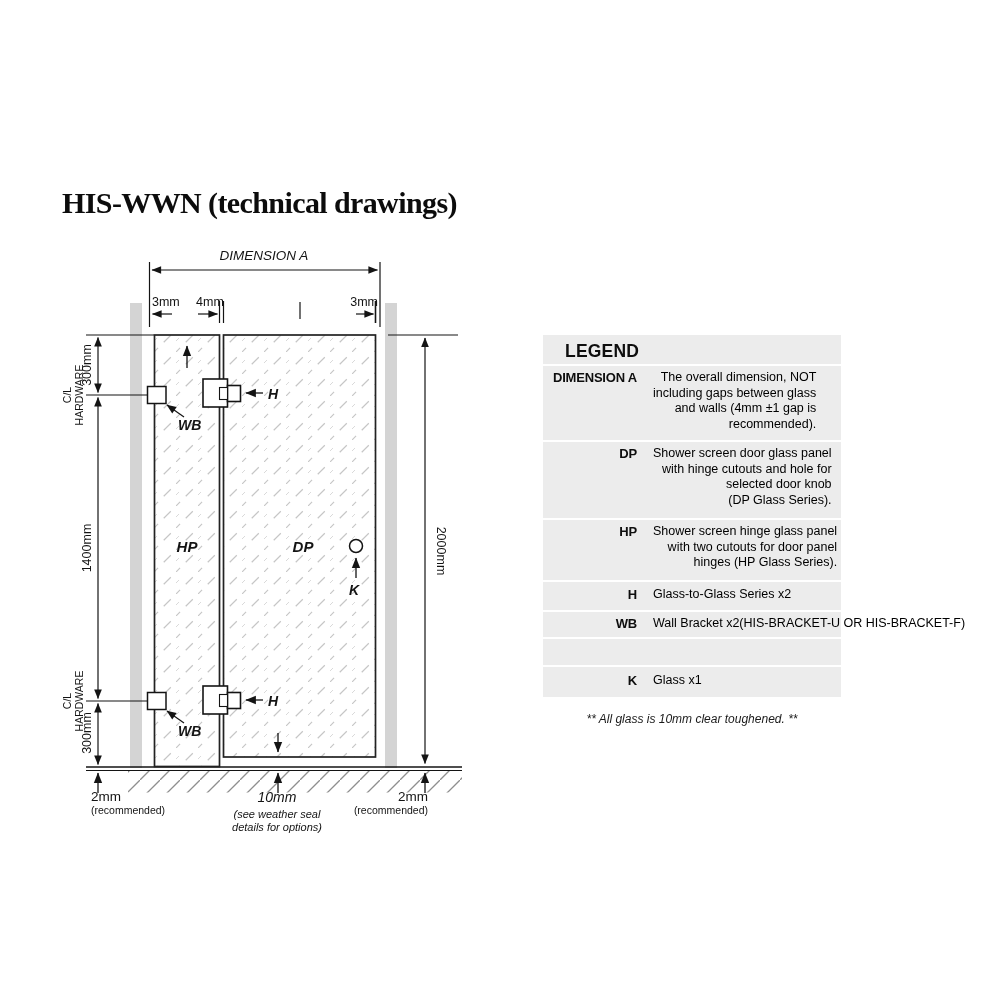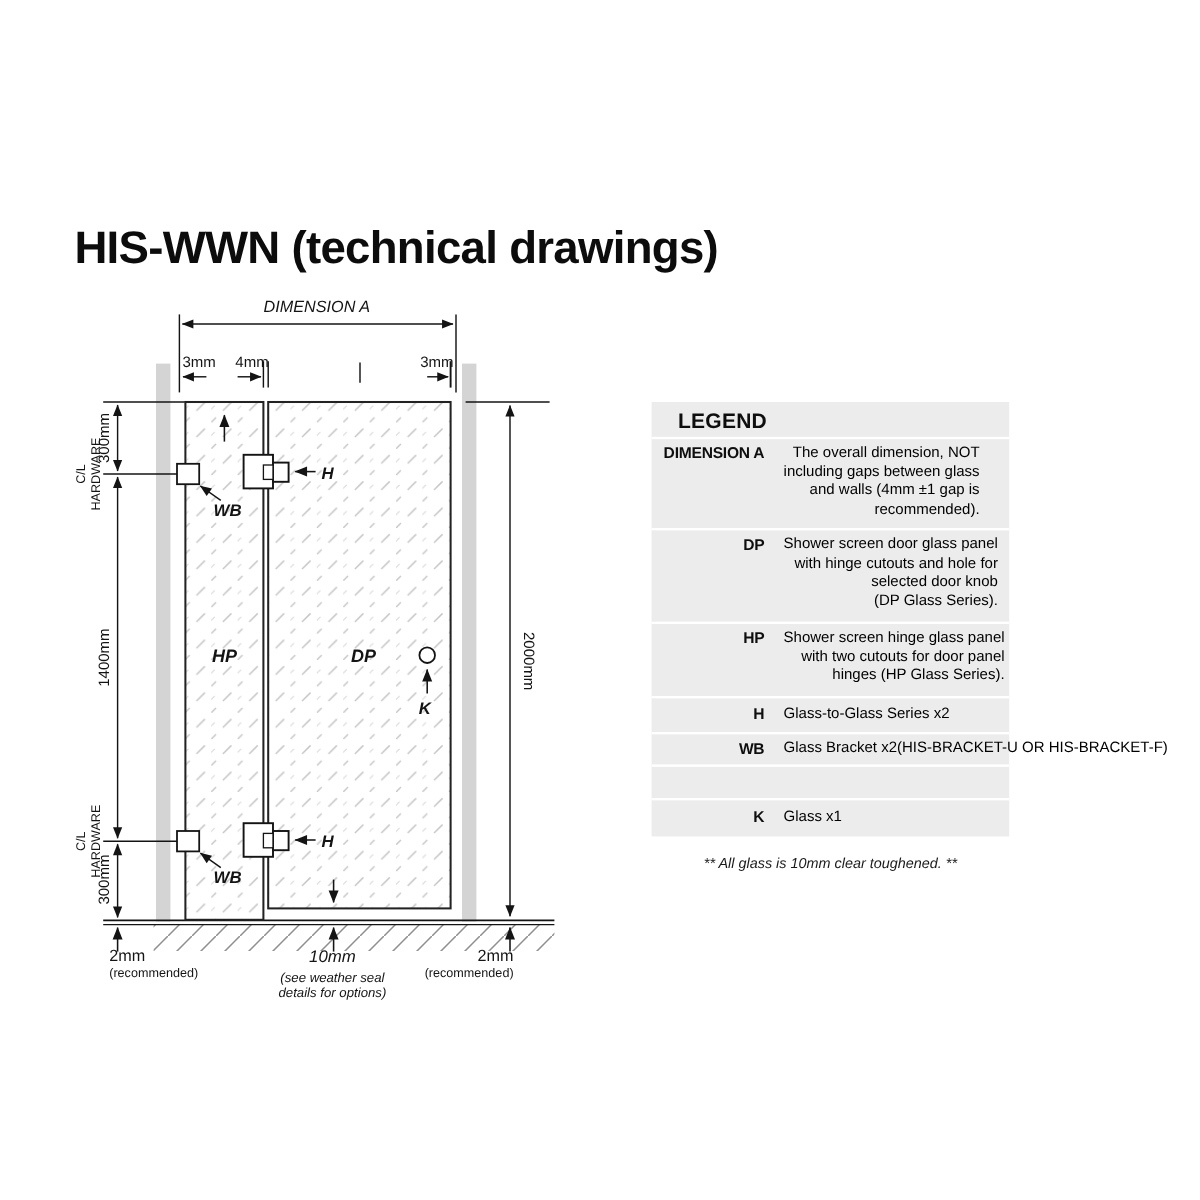--- a/index.html
+++ b/index.html
@@ -1,18 +1,18 @@
 <!DOCTYPE html>
 <html><head>
 <meta charset="utf-8">
 <style>
   html,body{margin:0;padding:0;background:#fff;}
   body{width:1000px;height:1000px;position:relative;font-family:"Liberation Sans",sans-serif;color:#111;}
   .canvas{position:absolute;inset:0;width:1000px;height:1000px;}
-  .page-title{position:absolute;left:62px;top:186px;font-size:38px;font-weight:bold;letter-spacing:-0.6px;color:#0c0c0c;white-space:nowrap;}
+  .page-title{position:absolute;left:62px;top:186px;font-size:30px;font-weight:bold;letter-spacing:-0.6px;color:#0c0c0c;white-space:nowrap;font-family:Liberation Serif, serif;}
   svg text{font-family:"Liberation Sans",sans-serif;fill:#141414;}
   .legend-box{position:absolute;left:543px;top:335px;width:298px;height:362px;background:#ececec;}
   .legend-heading{position:absolute;left:10px;top:6px;font-size:17.5px;font-weight:bold;letter-spacing:0.2px;color:#0e0e0e;margin-left:12px;}
   .legend-sep{position:absolute;left:0;width:100%;height:2px;background:#ffffff;}
   .legend-row{position:absolute;left:0;width:100%;}
   .legend-term{position:absolute;left:4px;width:90px;text-align:right;font-size:13px;font-weight:bold;letter-spacing:-0.2px;color:#0e0e0e;white-space:nowrap;}
   .legend-desc{position:absolute;left:110px;font-size:12.5px;line-height:15.5px;color:#000000;white-space:pre;text-align:right;}
   .legend-footnote{position:absolute;left:543px;top:712px;width:298px;text-align:center;font-size:12px;font-style:italic;color:#1a1a1a;white-space:nowrap;}
 </style>
 </head>
@@ -187,21 +187,21 @@
 
     <div class="legend-sep" style="top:245px;"></div>
     <div class="legend-row" style="top:252px;">
       <div class="legend-term">H</div>
       <div class="legend-desc">Glass-to-Glass Series x2</div>
     </div>
 
     <div class="legend-sep" style="top:275px;"></div>
     <div class="legend-row" style="top:281px;">
       <div class="legend-term">WB</div>
-      <div class="legend-desc">Glass Bracket x2(HIS-BRACKET-U OR HIS-BRACKET-F)</div>
+      <div class="legend-desc">Wall Bracket x2(HIS-BRACKET-U OR HIS-BRACKET-F)</div>
     </div>
 
     <div class="legend-sep" style="top:302px;"></div>
     <div class="legend-row" style="top:308px;">
       <div class="legend-term"></div>
       <div class="legend-desc"></div>
     </div>
 
     <div class="legend-sep" style="top:330px;"></div>
     <div class="legend-row" style="top:338px;">

